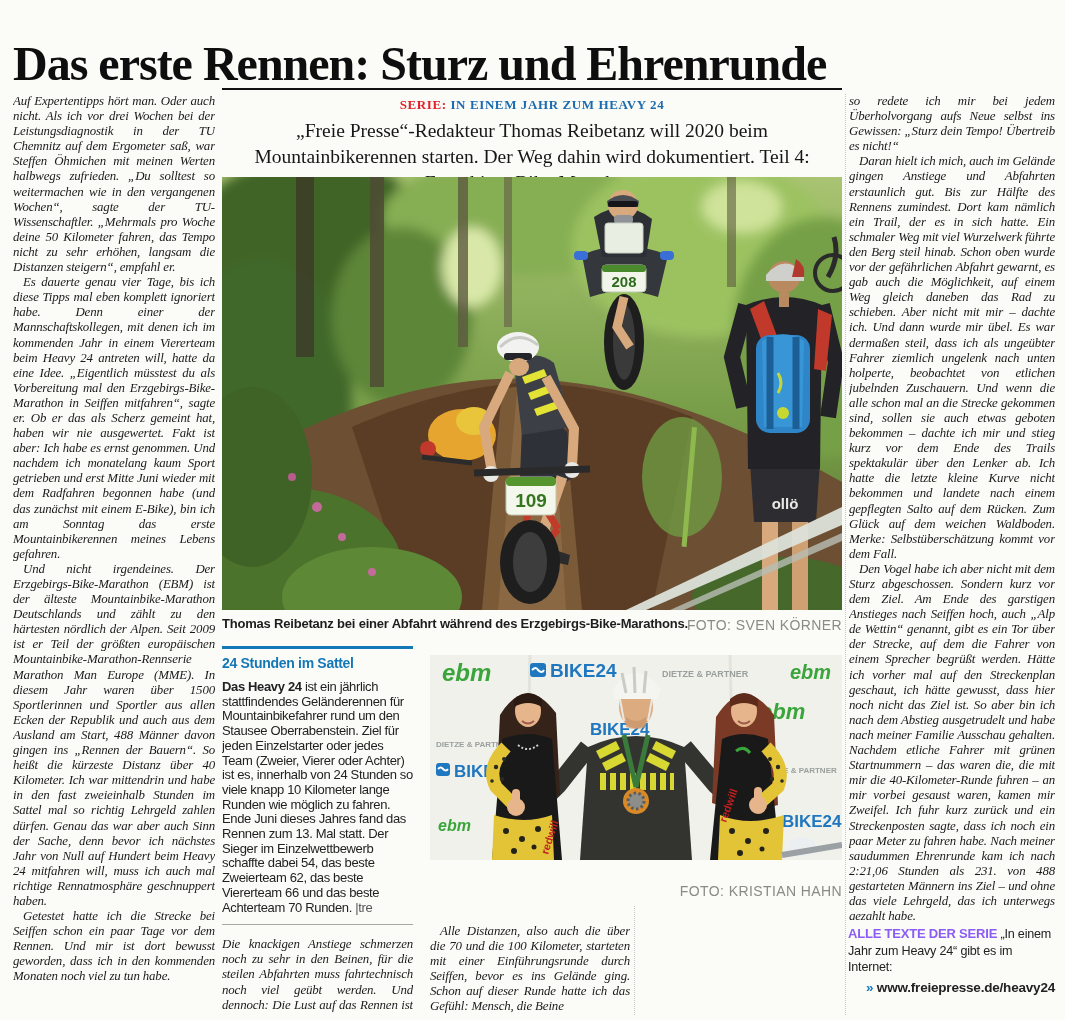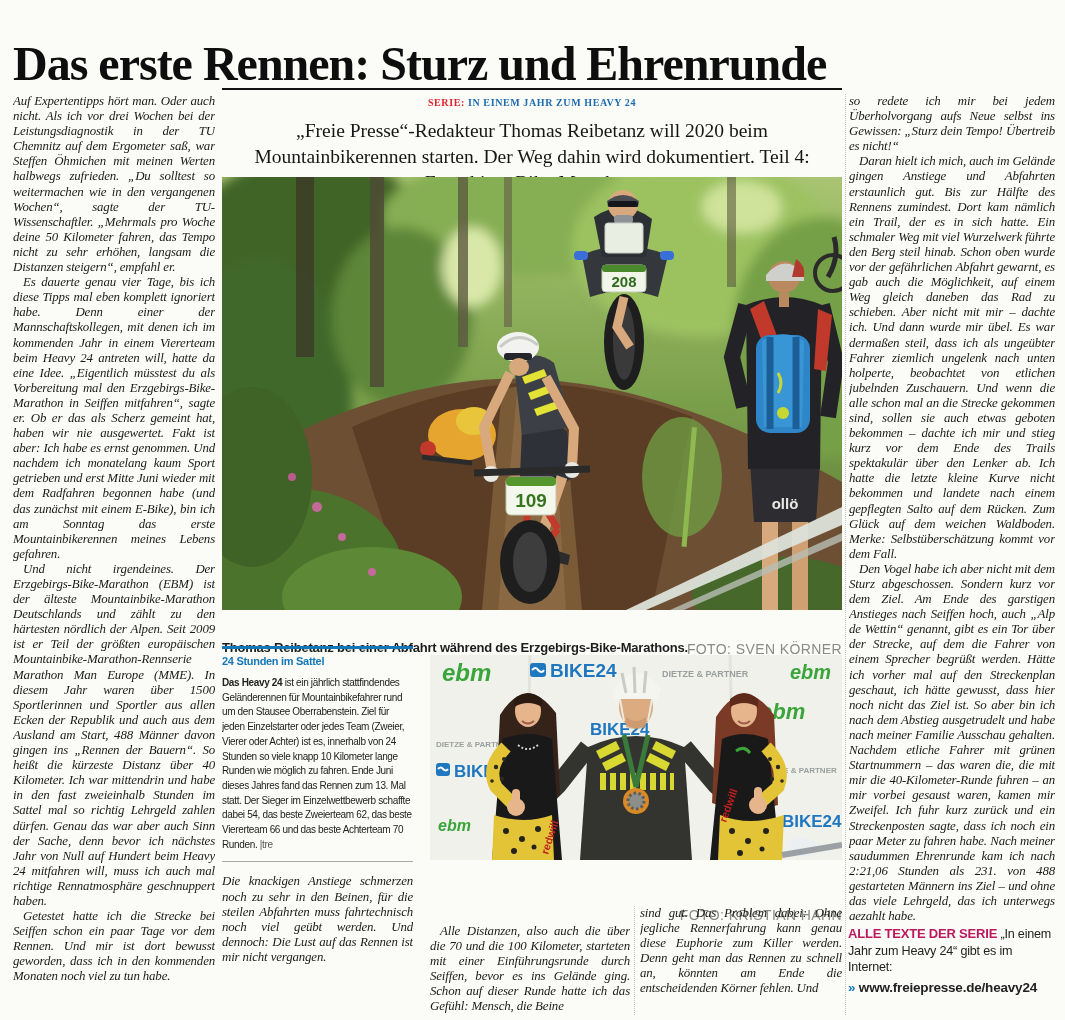--- a/index.html
+++ b/index.html
@@ -9,48 +9,48 @@
   .headline{position:absolute;left:13px;top:1px;width:1040px;font-size:48px;line-height:62px;
             font-weight:700;color:#0e0e0e;letter-spacing:-1px;white-space:nowrap;}
   
   .bodytext{font-size:12.9px;line-height:15.1px;text-align:justify;letter-spacing:-0.15px;font-style:italic;}
   .bodytext p{margin:0;}
   .bodytext p.ind{text-indent:10px;}
   .col{position:absolute;overflow:hidden;}
   
   .toprule{position:absolute;left:222px;top:88px;width:620px;height:2px;background:#111;}
   .serieline{position:absolute;left:222px;top:97px;width:620px;text-align:center;
-             font-weight:700;font-size:10px;letter-spacing:.6px;}
+             font-weight:700;font-size:13px;letter-spacing:.6px;}
   .serieline .red{color:#e02128;}
   .serieline .blue{color:#1b6bb0;}
   .intro{position:absolute;left:232px;top:118px;width:600px;text-align:center;
          font-size:19.5px;line-height:26px;color:#161616;}
   
   .photo{position:absolute;display:block;}
   
   .caption{position:absolute;font-family:"Liberation Sans",sans-serif;font-weight:700;
-           font-size:13px;line-height:16.5px;color:#1d1d1d;letter-spacing:-0.2px;margin-top:24px;}
+           font-size:13px;line-height:16.5px;color:#1d1d1d;letter-spacing:-0.2px;}
   .credit{font-family:"Liberation Sans",sans-serif;font-weight:400;font-size:14px;
           color:#8a8a86;letter-spacing:.4px;}
   .credit.abs{position:absolute;right:0;bottom:1px;}
   
   .infobox{position:absolute;left:222px;top:646px;width:191px;height:369px;overflow:hidden;}
   .infobox .rule{border-top:3px solid #1478b8;margin:0 0 6px 0;}
-  .infobox h3{margin:0 0 9px 0;font-family:"Liberation Sans",sans-serif;font-size:11px;
+  .infobox h3{margin:0 0 9px 0;font-family:"Liberation Sans",sans-serif;font-size:14px;
               letter-spacing:-0.3px;color:#1478b8;}
-  .boxtext{font-family:"Liberation Sans",sans-serif;font-size:10px;line-height:14.7px;
+  .boxtext{font-family:"Liberation Sans",sans-serif;font-size:13px;line-height:14.7px;
            letter-spacing:-0.35px;color:#222;text-align:left;}
   .boxtext b{font-weight:700;}
   .boxsig{color:#555;}
   .grayrule{border-top:1px solid #a8a8a4;margin:9px 0 12px 0;}
   
   .footer{position:absolute;left:848px;top:926px;width:207px;font-family:"Liberation Sans",sans-serif;
           font-size:12.6px;line-height:16.5px;color:#222;letter-spacing:-0.2px;}
-  .footer .lbl{color:#be185d;font-weight:700;font-size:13px;}
-  .footer .url{display:block;text-align:left;font-weight:700;margin-top:4px;font-size:13.5px;}
+  .footer .lbl{color:#8b5cf6;font-weight:700;font-size:13px;}
+  .footer .url{display:block;text-align:right;font-weight:700;margin-top:4px;font-size:13.5px;}
   .footer .arrow{color:#1478b8;font-weight:700;}
   
   .vsep{position:absolute;width:0;border-left:1px dotted #c6c6c2;}
 </style>
 </head>
 <body>
 
 <div id="page">
 
   <h1 class="headline">Das erste Rennen: Sturz und Ehrenrunde</h1>
@@ -330,23 +330,20 @@
     </g>
   </svg>
 
   <div class="caption" style="left:430px;top:864px;width:412px;height:36px;">
     <span class="credit abs">FOTO: KRISTIAN HAHN</span>
   </div>
 
   <div class="col bodytext" style="left:430px;top:906px;width:200px;height:110px;margin-top:18px;">
     <p class="ind">Alle Distanzen, also auch die über die 70 und die 100 Kilometer, starteten mit einer Einführungsrunde durch Seiffen, bevor es ins Gelände ging. Schon auf dieser Runde hatte ich das Gefühl: Mensch, die Beine</p>
   </div>
-  <div class="col bodytext" style="left:640px;top:906px;width:202px;height:110px;">
-    <p>sind gut. Das Problem dabei: Ohne jegliche Rennerfahrung kann genau diese Euphorie zum Killer werden. Denn geht man das Rennen zu schnell an, könnten am Ende die entscheidenden Körner fehlen. Und</p>
-  </div>
 
   <div class="vsep" style="left:634px;top:906px;height:109px;"></div>
   <div class="vsep" style="left:845px;top:94px;height:921px;"></div>
 
   <div class="col bodytext" style="left:849px;top:94px;width:206px;height:826px;">
     <p>so redete ich mir bei jedem Überholvorgang aufs Neue selbst ins Gewissen: „Sturz dein Tempo! Übertreib es nicht!“</p>
     <p class="ind">Daran hielt ich mich, auch im Gelände gingen Anstiege und Abfahrten erstaunlich gut. Bis zur Hälfte des Rennens zumindest. Dort kam nämlich ein Trail, der es in sich hatte. Ein schmaler Weg mit viel Wurzelwerk führte den Berg steil hinab. Schon oben wurde vor der gefährlichen Abfahrt gewarnt, es gab auch die Möglichkeit, auf einem Weg gleich daneben das Rad zu schieben. Aber nicht mit mir – dachte ich. Und dann wurde mir übel. Es war dermaßen steil, dass ich als ungeübter Fahrer ziemlich ungelenk nach unten holperte, beobachtet von etlichen jubelnden Zuschauern. Und wenn die alle schon mal an die Strecke gekommen sind, sollen sie auch etwas geboten bekommen – dachte ich mir und stieg kurz vor dem Ende des Trails spektakulär über den Lenker ab. Ich hatte die letzte kleine Kurve nicht bekommen und landete nach einem gepflegten Salto auf dem Rücken. Zum Glück auf dem weichen Waldboden. Merke: Selbstüberschätzung kommt vor dem Fall.</p>
     <p class="ind">Den Vogel habe ich aber nicht mit dem Sturz abgeschossen. Sondern kurz vor dem Ziel. Am Ende des garstigen Anstieges nach Seiffen hoch, auch „Alp de Wettin“ genannt, gibt es ein Tor über der Strecke, auf dem die Fahrer von einem Sprecher begrüßt werden. Hätte ich vorher mal auf den Streckenplan geschaut, ich hätte gewusst, dass hier noch nicht das Ziel ist. So aber bin ich nach dem Abstieg ausgetrudelt und habe nach meiner Familie Ausschau gehalten. Nachdem etliche Fahrer mit grünen Startnummern – das waren die, die mit mir die 40-Kilometer-Runde fuhren – an mir vorbei gesaust waren, kamen mir Zweifel. Ich fuhr kurz zurück und ein Streckenposten sagte, dass ich noch ein paar Meter zu fahren habe. Nach meiner saudummen Ehrenrunde kam ich nach 2:21,06 Stunden als 231. von 488 gestarteten Männern ins Ziel – und ohne das viele Lehrgeld, das ich unterwegs gezahlt habe.</p>
   </div>
 

